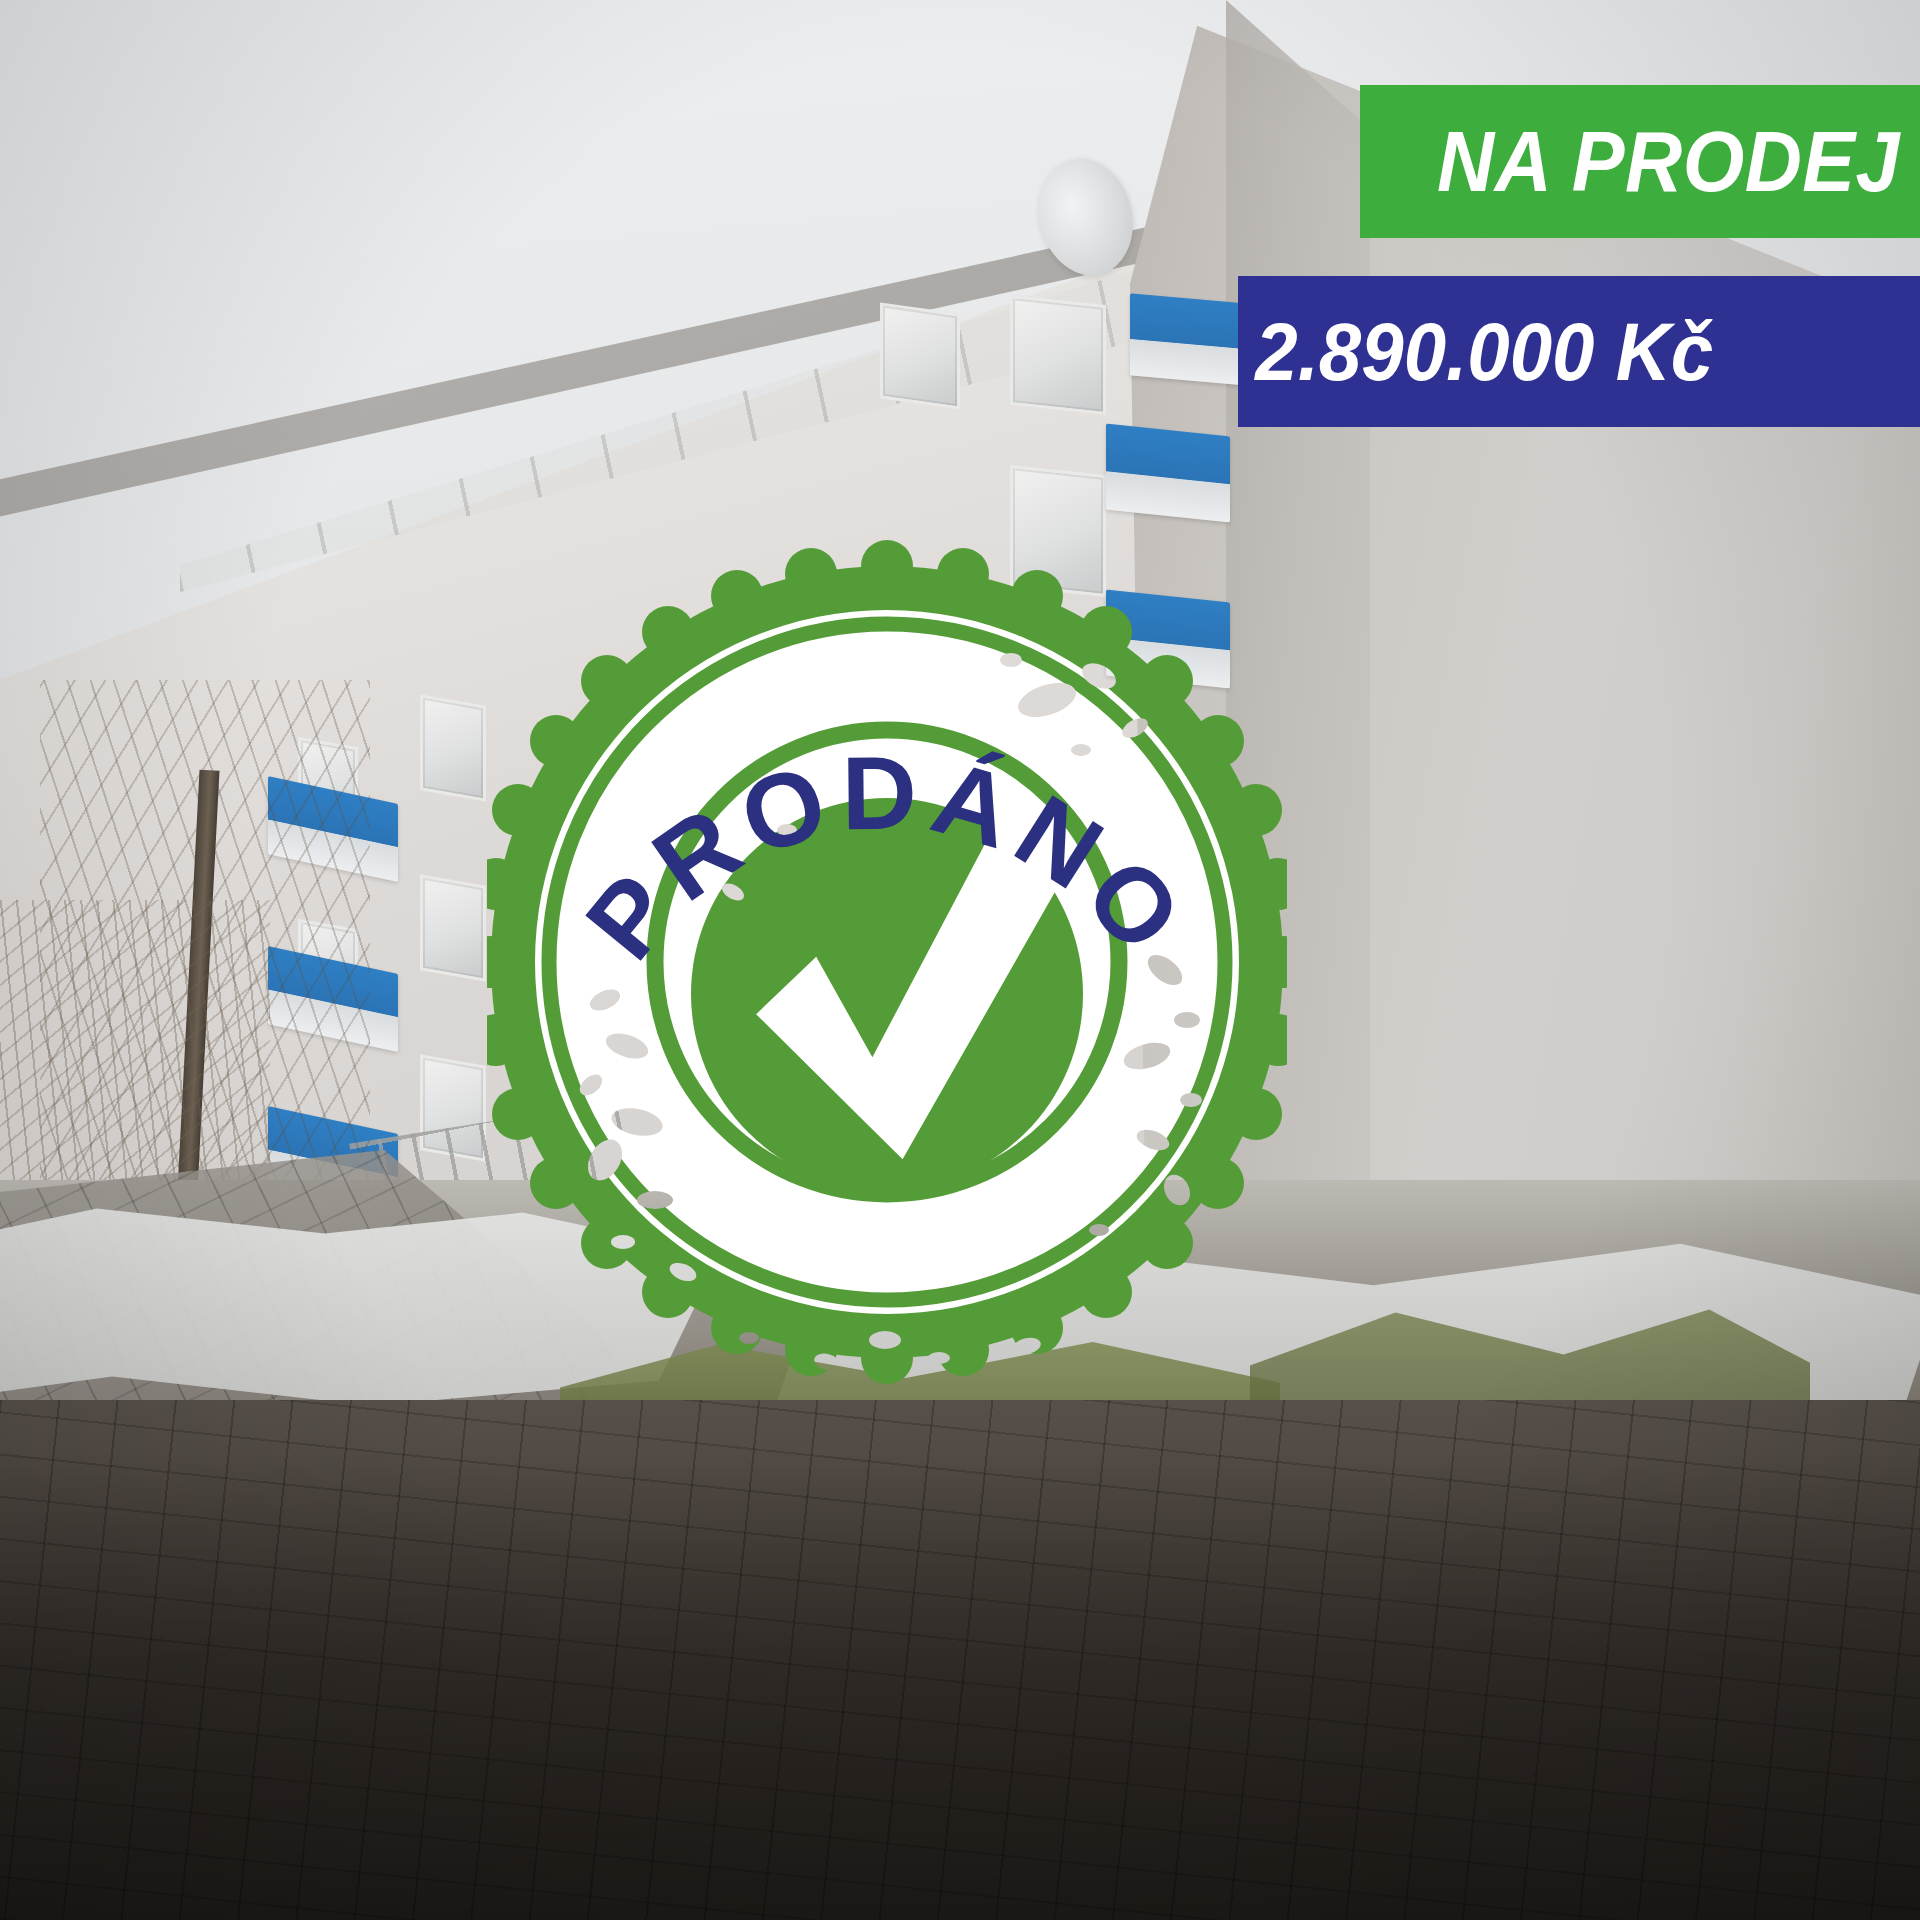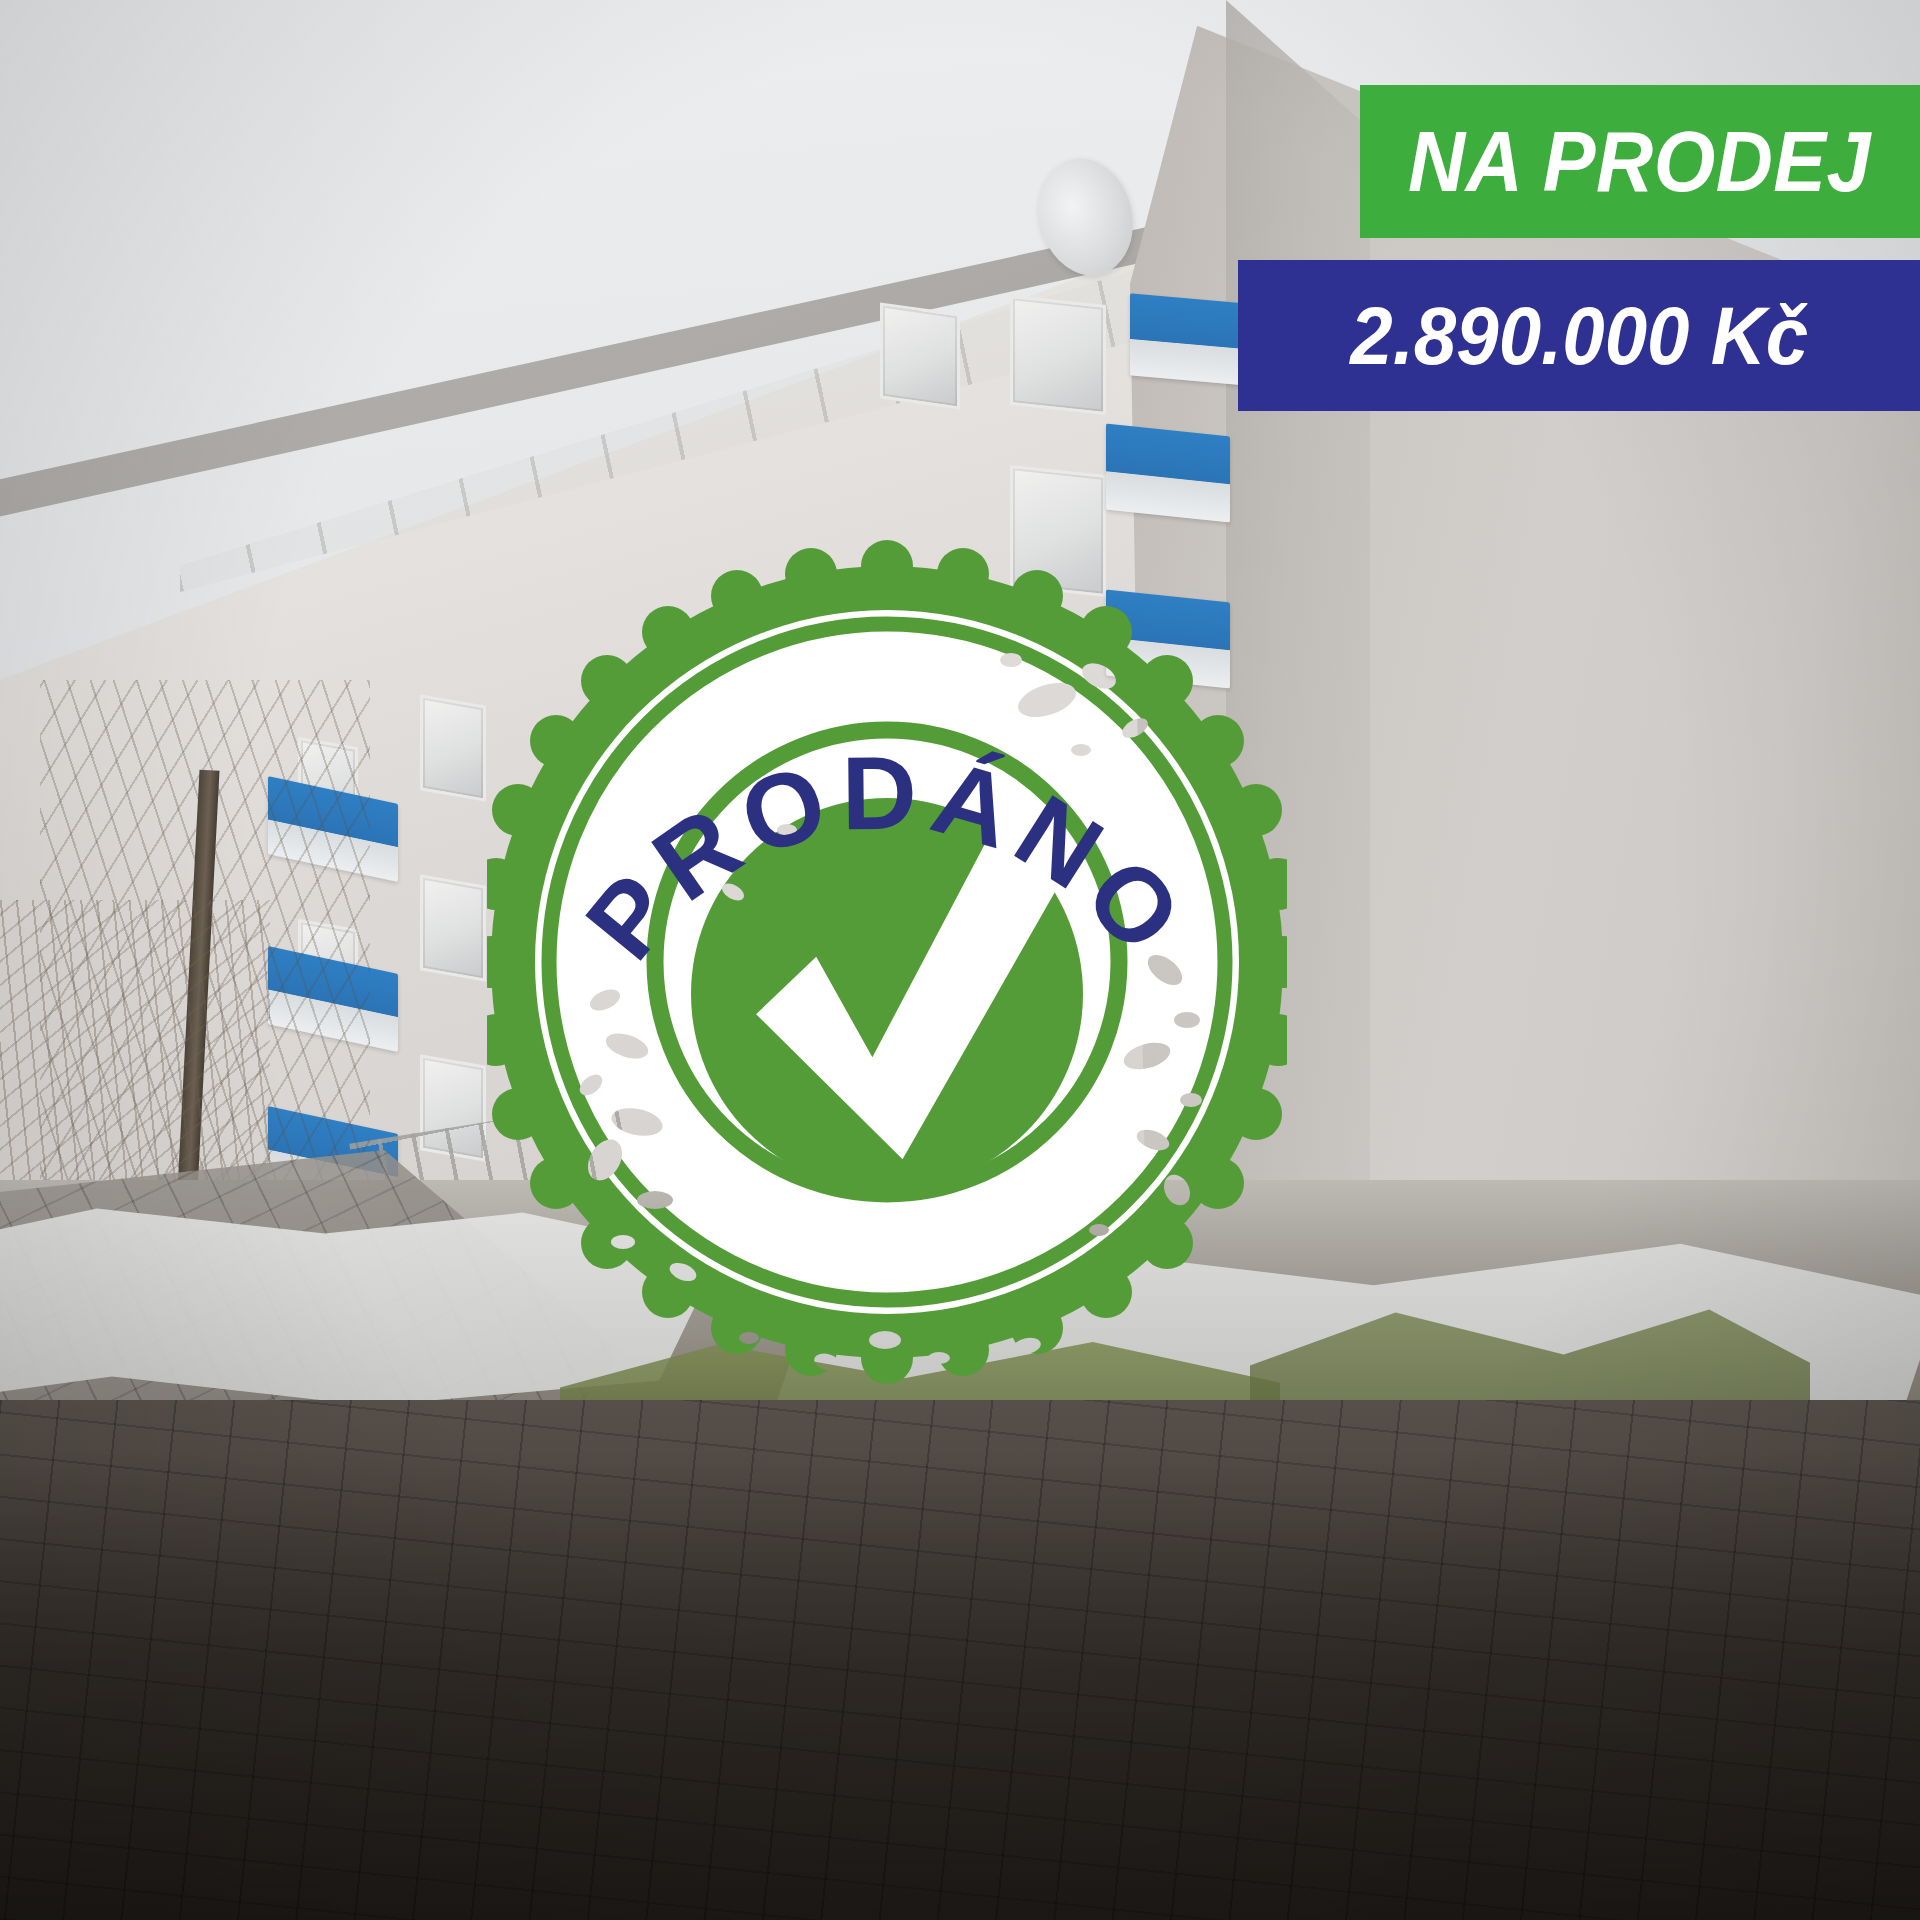--- a/index.html
+++ b/index.html
@@ -181,39 +181,39 @@
     background: radial-gradient(ellipse at 50% 44%, rgba(0,0,0,0) 52%, rgba(0,0,0,.16) 100%);
     pointer-events: none;
   }
 
   
   .badge-sale {
     position: absolute;
     left: 1360px; top: 85px;
     width: 560px; height: 153px;
     background: var(--green, #3DAE3D);
-    display: flex; align-items: center; justify-content: center;
+    display: flex; align-items: center; justify-content: flex-end;
   }
   .badge-sale span {
     font-family: "Liberation Sans", sans-serif;
     font-weight: 700;
     font-style: italic;
     font-size: 86px;
     letter-spacing: .5px;
     color: #ffffff;
     transform: scaleX(.92);
     white-space: nowrap;
   }
 
   .badge-price {
     position: absolute;
-    left: 1238px; top: 260px;
+    left: 1238px; top: 276px;
     width: 682px; height: 151px;
     background: var(--blue, #2E3192);
-    display: flex; align-items: center; justify-content: center;
+    display: flex; align-items: center; justify-content: flex-start;
   }
   .badge-price span {
     font-family: "Liberation Sans", sans-serif;
     font-weight: 700;
     font-style: italic;
     font-size: 82px;
     color: #ffffff;
     transform: scaleX(.93);
     white-space: nowrap;
   }

